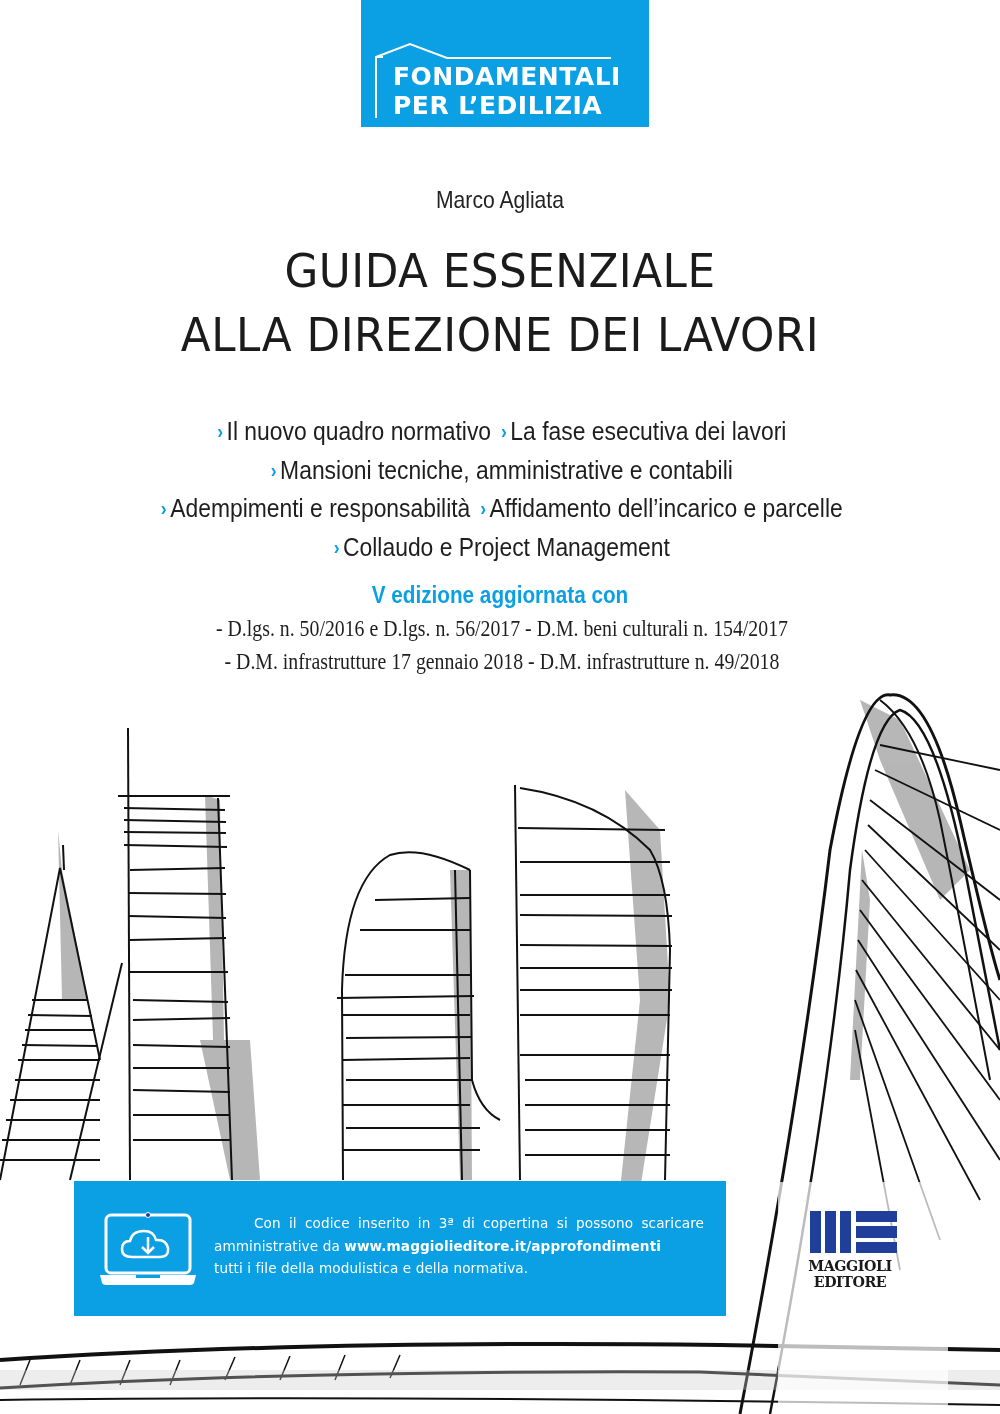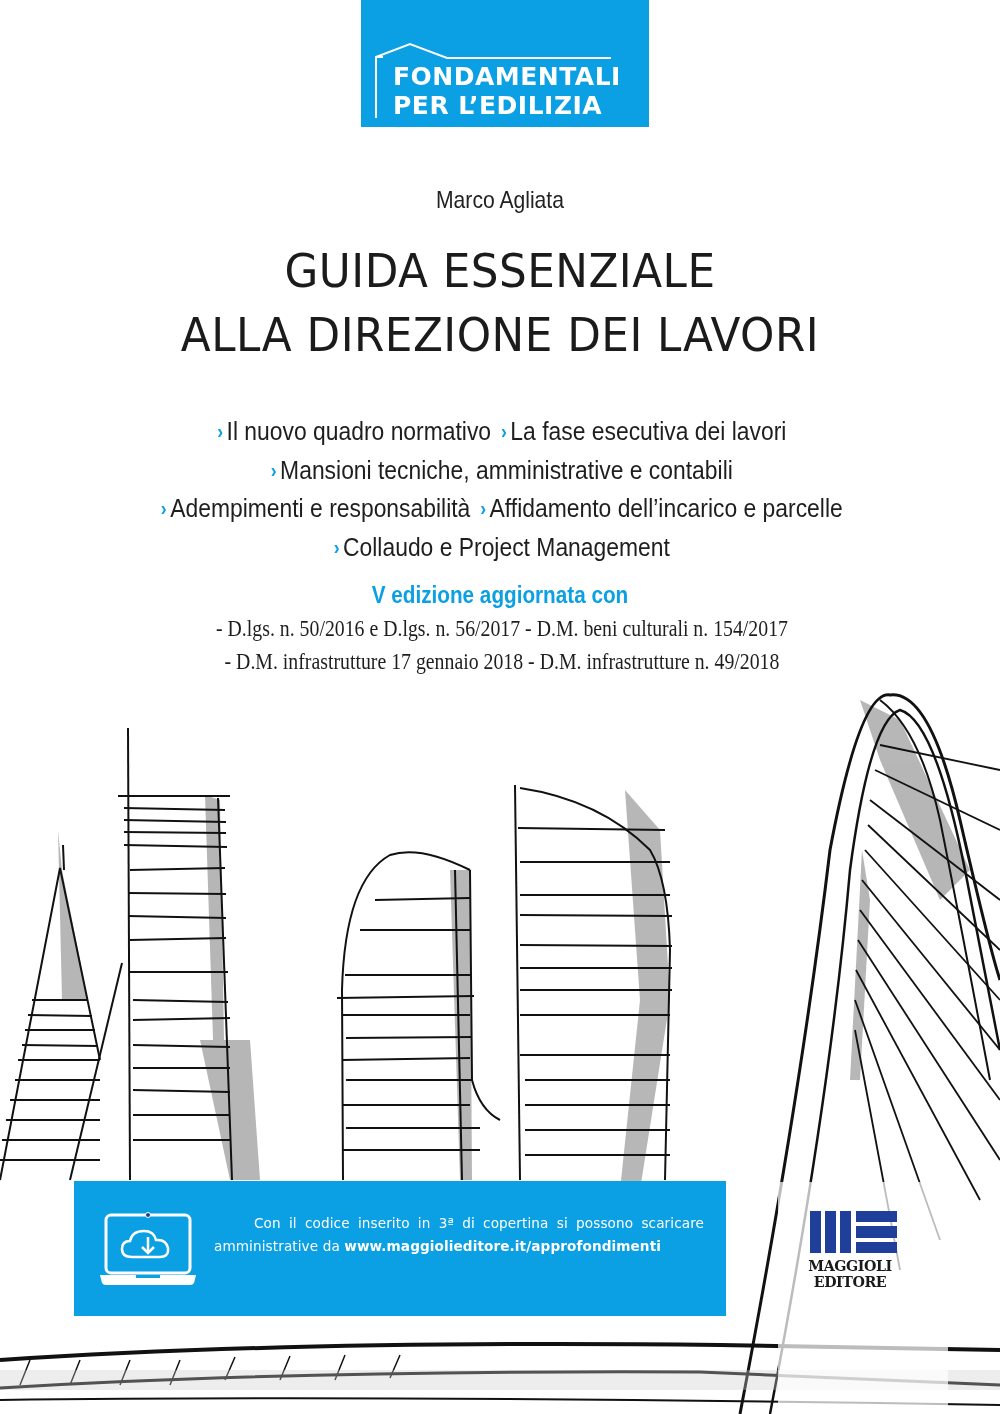--- a/index.html
+++ b/index.html
@@ -249,14 +249,15 @@
     <circle cx="50" cy="4" r="2.5" fill="#1f3f9a" stroke="#ffffff" stroke-width="1"></circle>
     <path d="M2,64 L98,64 L96,72 Q95,74 92,74 L8,74 Q5,74 4,72 Z" fill="#ffffff"></path>
     <rect x="38" y="64" width="24" height="3" fill="#0b9fe3"></rect>
     <path d="M34,46 Q24,46 24,38 Q24,30 32,30 Q34,20 46,20 Q56,20 58,29 Q68,28 70,37 Q71,46 62,46 Z" fill="none" stroke="#ffffff" stroke-width="2.5"></path>
     <line x1="50" y1="26" x2="50" y2="42" stroke="#ffffff" stroke-width="2.5"></line>
     <polyline points="44,36 50,42 56,36" fill="none" stroke="#ffffff" stroke-width="2.5"></polyline>
   </svg>
   <div class="download-text">
     <span class="line justify">Con il codice inserito in 3ª di copertina si possono scaricare</span>
     <span class="line"><span>amministrative da </span><b>www.maggiolieditore.it/approfondimenti</b></span>
+    <span class="line">tutti i file della modulistica e della normativa.</span>
   </div>
 </div>
 
 </body></html>

